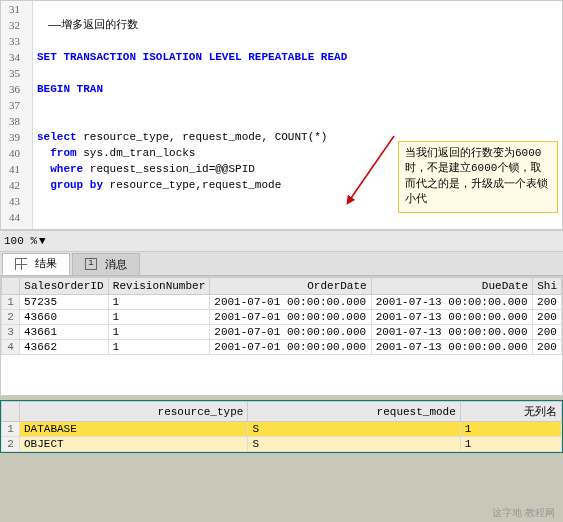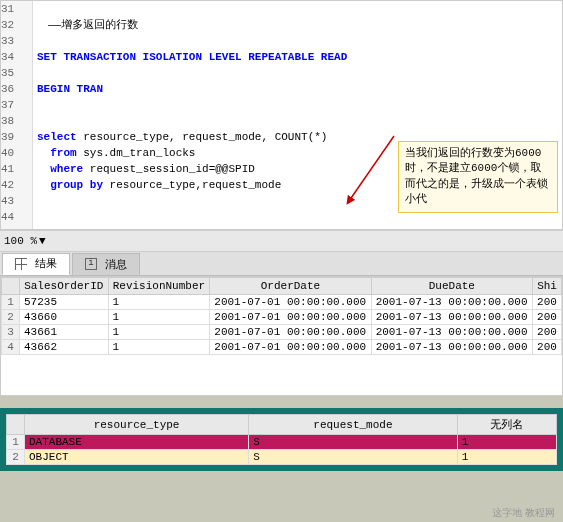--- a/index.html
+++ b/index.html
@@ -30,22 +30,23 @@
       border-right: 1px solid #ddd;
       color: #666;
       font-size: 11px;
       padding: 0;
       height: 100%;
     }
 
     .line-number {
       height: 16px;
       line-height: 16px;
-      text-align: left;
+      text-align: center;
       padding-right: 4px;
+      font-family: Liberation Serif, serif;
     }
 
     .code-content {
       margin-left: 32px;
       padding: 0 4px;
     }
 
     .code-line {
       height: 16px;
       line-height: 16px;
@@ -131,21 +132,21 @@
     .results-table {
       width: 100%;
       border-collapse: collapse;
       font-size: 11px;
     }
 
     .results-table th {
       background: #e8e8e8;
       border: 1px solid #ccc;
       padding: 2px 4px;
-      text-align: center;
+      text-align: right;
       font-weight: normal;
       white-space: nowrap;
     }
 
     .results-table td {
       border: 1px solid #ddd;
       padding: 1px 4px;
       white-space: nowrap;
       font-size: 11px;
     }
@@ -154,23 +155,23 @@
       width: 18px;
       text-align: center;
       background: #f0f0f0;
       border-right: 1px solid #ccc;
       color: #666;
       font-size: 11px;
     }
 
     
     .results-area2 {
-      background: #be185d;
-      border: 6px solid #0f766e;
-      margin-top: 12px;
+      background: #fde047;
+      border: 1px solid #0f766e;
+      margin-top: 4px;
       overflow: hidden;
     }
 
     .row-highlighted {
       background: #fff0c0;
     }
 
     
     .watermark {
       position: absolute;

